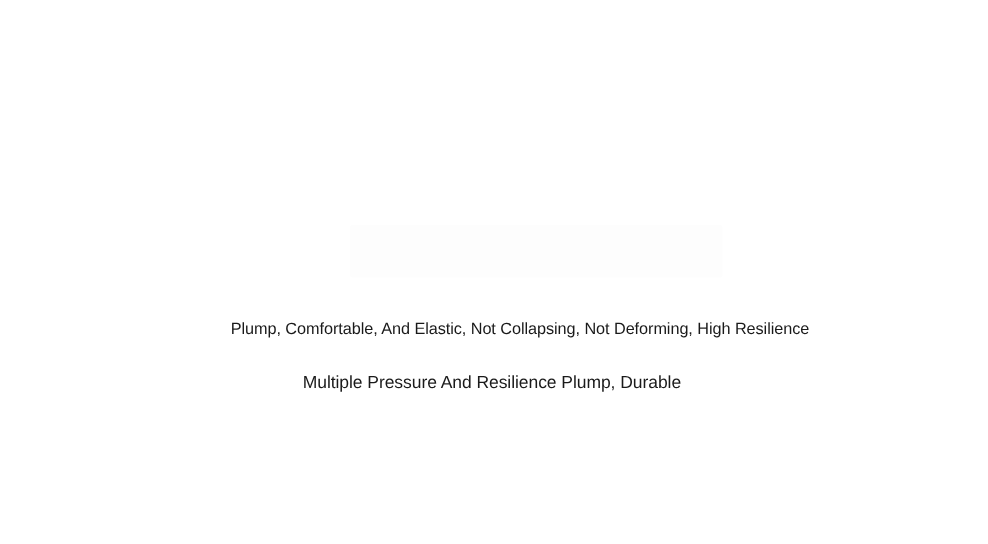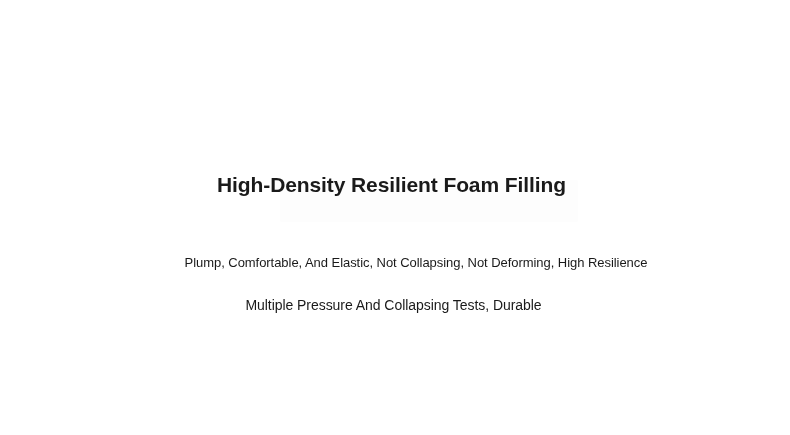--- a/index.html
+++ b/index.html
@@ -79,19 +79,18 @@
     text-align: center;
   }
 </style>
 </head>
 <body>
 
 <div class="banner">
 
   <div class="headline-backdrop"></div>
 
-  <h1 class="headline">High-Density Resilient Foam Filling</h1>
 
   <p class="subtitle">Plump, Comfortable, And Elastic, Not Collapsing, Not Deforming, High Resilience</p>
 
-  <p class="tagline">Multiple Pressure And Collapsing Tests, Durable</p>
+  <p class="tagline">Multiple Pressure And Resilience Plump, Durable</p>
 
 </div>
 
 </body></html>

